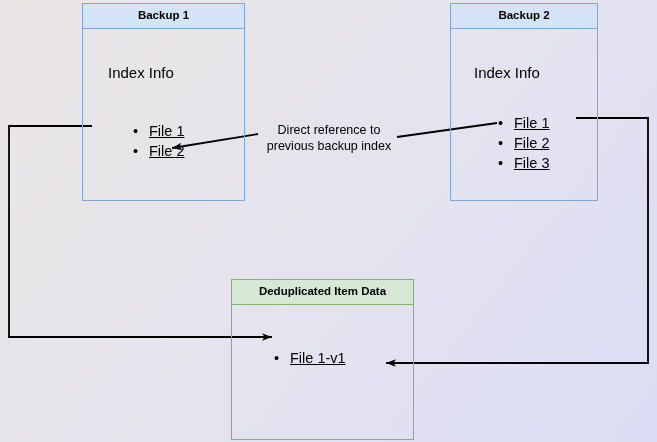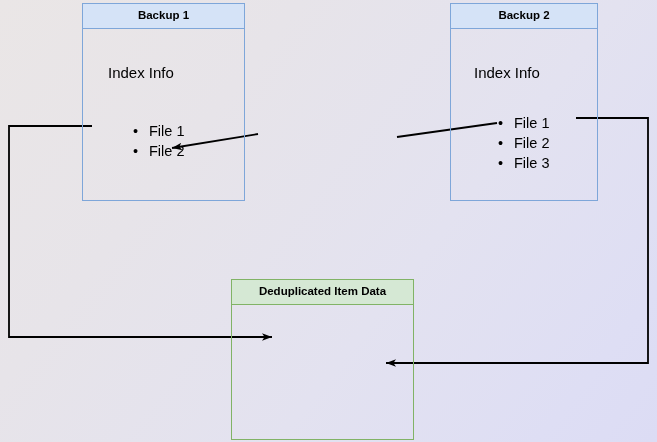--- a/index.html
+++ b/index.html
@@ -64,20 +64,21 @@
     position: absolute;
     font-size: 15px;
     color: #000;
     white-space: nowrap;
   }
   .file-list {
     position: absolute;
     margin: 0;
     padding: 0;
     list-style: none;
+    text-decoration: underline;
   }
   .file-list li {
     position: relative;
     font-size: 14.5px;
     line-height: 20px;
     color: #000;
     padding-left: 16px;
     white-space: nowrap;
   }
   .file-list li::before {
@@ -141,18 +142,23 @@
         <li>File 2</li>
         <li>File 3</li>
       </ul>
     </div>
   </div>
 
   <div class="box box-green" style="left:231px; top:279px; width:183px; height:161px;">
     <div class="box-header header-green">Deduplicated Item Data</div>
     <div class="box-body">
       <ul class="file-list" style="left:42px; top:43px;">
+        <li>File 1-v1</li>
       </ul>
     </div>
   </div>
 
+  <div class="center-label" style="left:251px; top:122px; width:156px;">
+    <div>Direct reference to</div>
+    <div>previous backup index</div>
+  </div>
 
 </div>
 
 </body></html>

